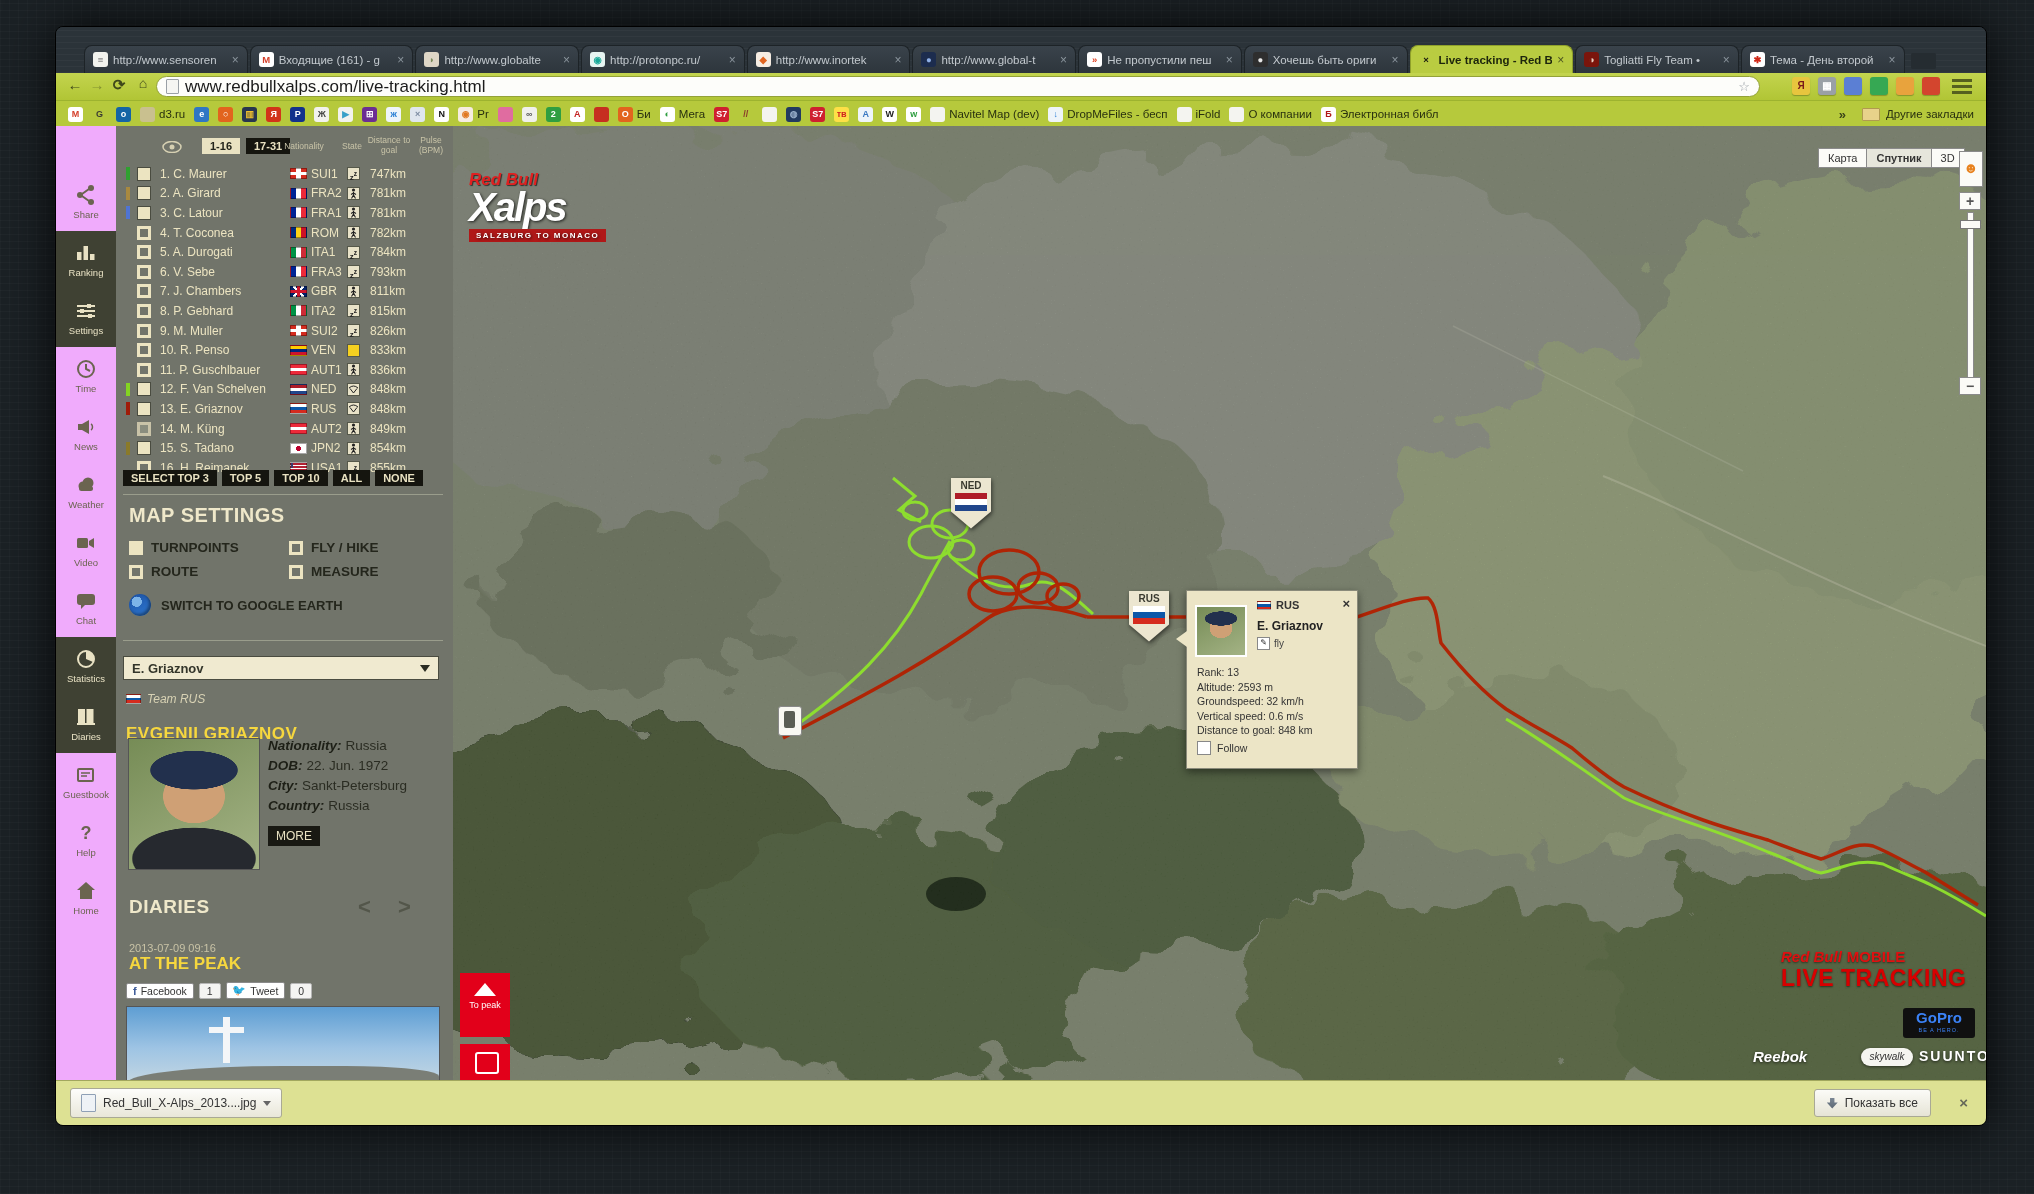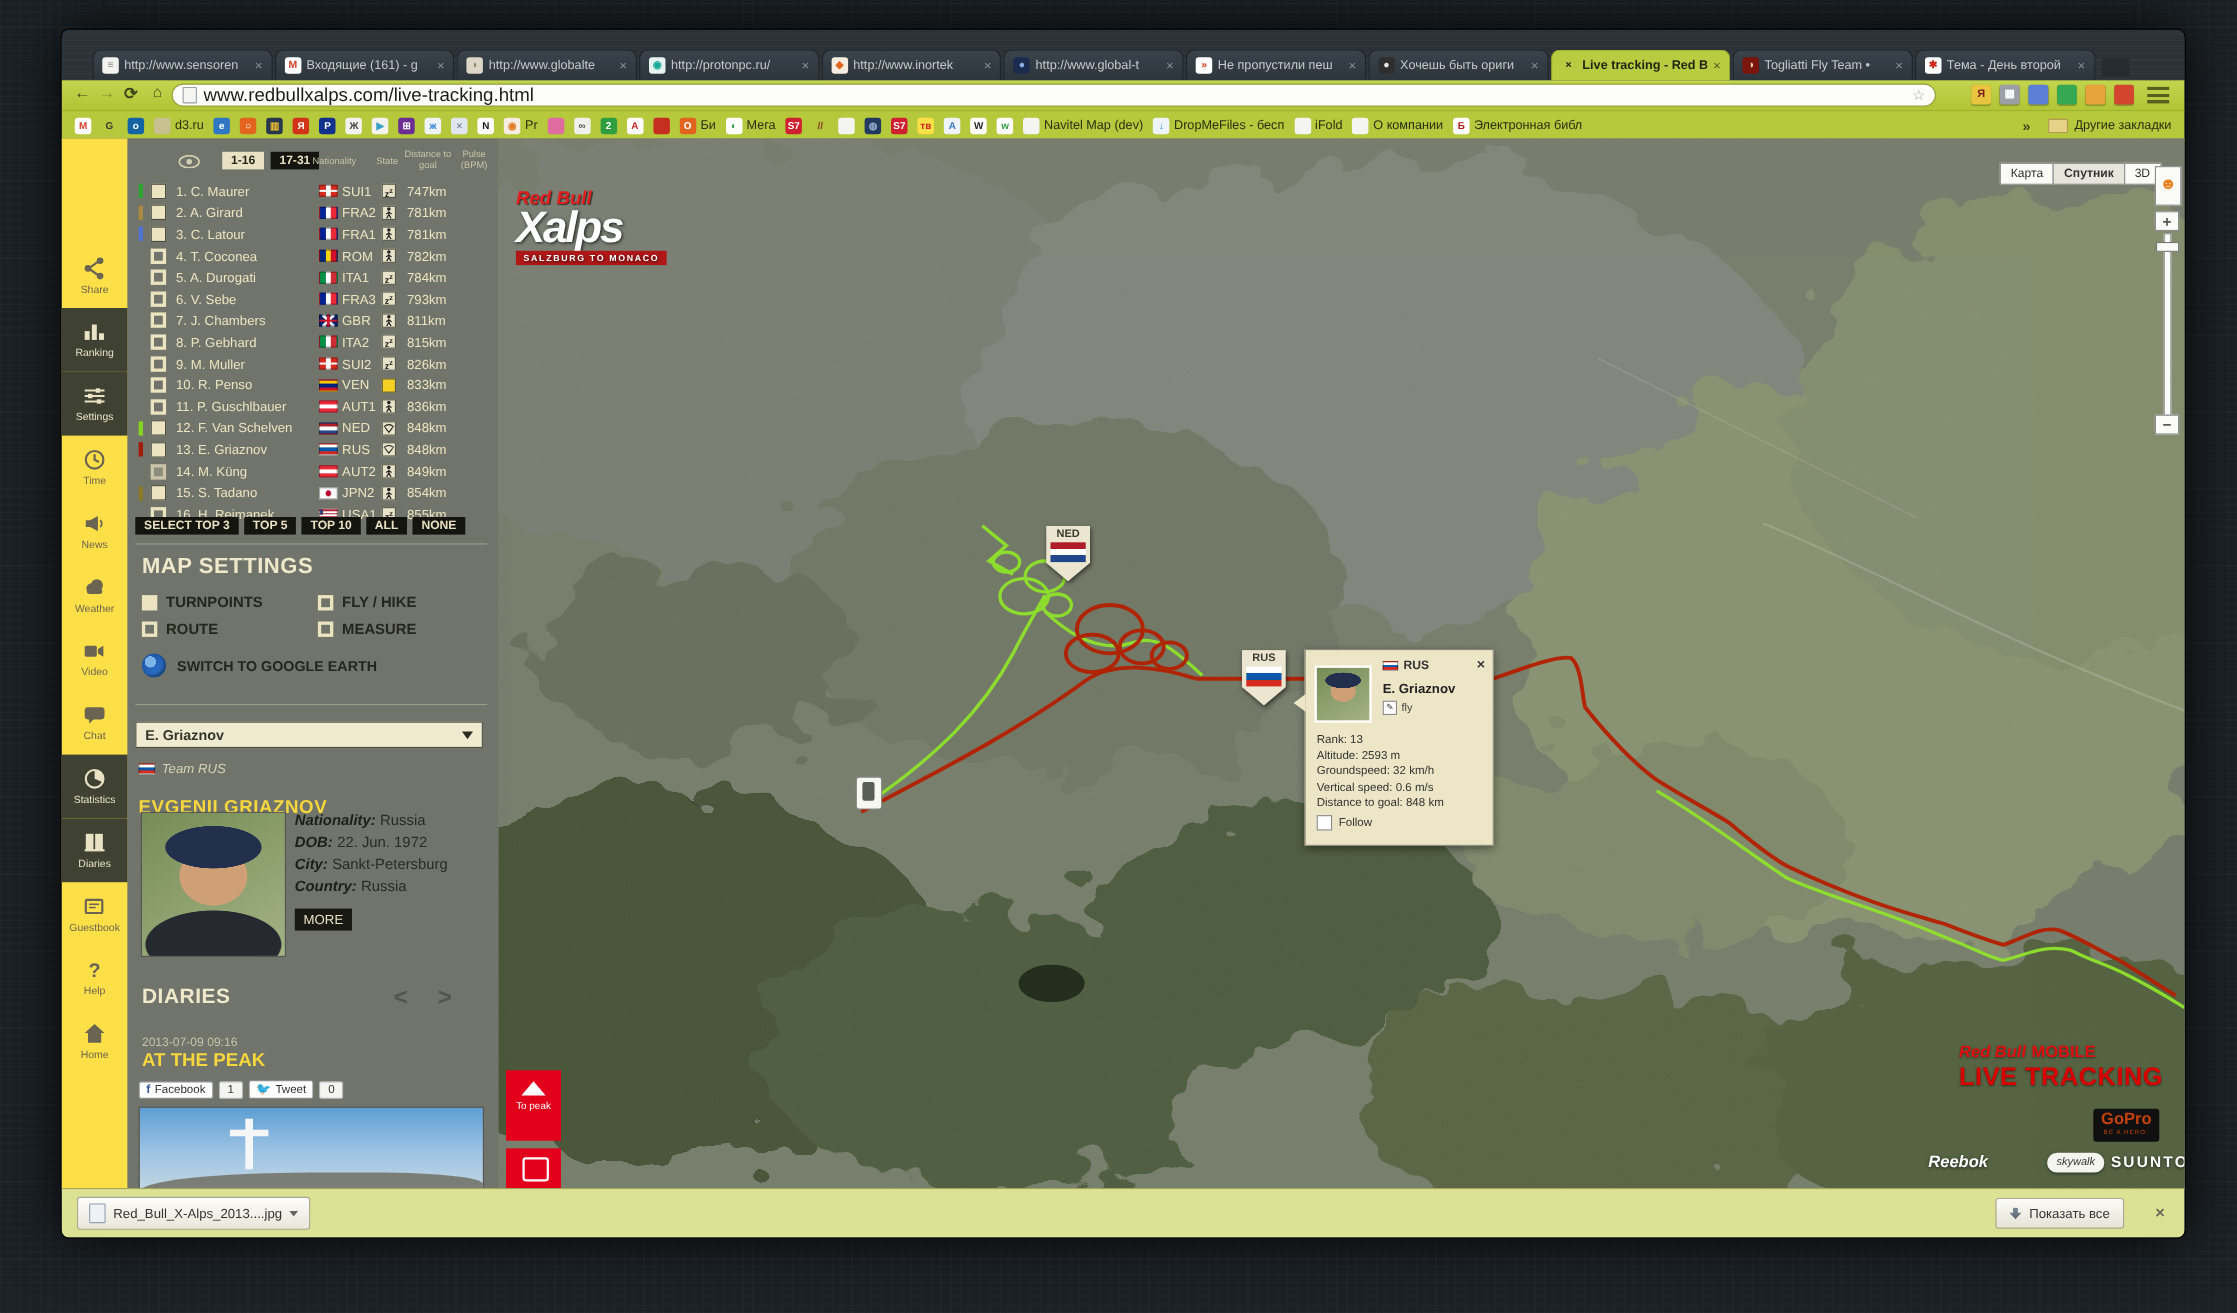--- a/index.html
+++ b/index.html
@@ -39,21 +39,21 @@
  display:flex;align-items:center;padding:0 0 0 12px;gap:9px;overflow:hidden;}
 .bmk{display:flex;align-items:center;gap:4px;flex:none;}
 .bicon{width:15px;height:15px;border-radius:3px;text-align:center;font-size:9px;line-height:15px;font-weight:bold;}
 .blabel{font-size:11.5px;color:#28300f;}
 #bmore{margin-left:auto;display:flex;align-items:center;gap:6px;padding-right:12px;flex:none;}
 #chev{font-size:13px;color:#3a431a;font-weight:bold;margin-right:10px;}
 .folder{width:16px;height:11px;background:#e8d28a;border:1px solid #b09a50;border-radius:1px;}
 
 #content{position:absolute;top:99px;left:0;right:0;height:955px;background:#70735f;}
 
-#rail{position:absolute;left:0;top:0;width:60px;height:955px;background:#fde047;padding-top:96px;box-sizing:border-box;}
+#rail{position:absolute;left:0;top:0;width:60px;height:955px;background:#f0abfc;padding-top:47px;box-sizing:border-box;}
 .ritem{height:58px;display:flex;flex-direction:column;align-items:center;justify-content:center;gap:3px;color:#6b6450;}
 .ritem.active{background:#3f4133;color:#e9e2c4;}
 .ritem svg{width:22px;height:22px;}
 .rlabel{font-size:9.5px;}
 
 #sidebar{position:absolute;left:60px;top:0;width:337px;height:955px;background:#71746a;overflow:hidden;}
 .chip-cream{background:#e9e2c2;color:#23251c;font-weight:bold;font-size:11px;padding:2px 8px;}
 .chip-dark{background:#15150f;color:#e9e2c2;font-weight:bold;font-size:11px;padding:2px 8px;}
 .hdr{position:absolute;font-size:8.5px;color:#c9c4a8;text-align:center;line-height:1.15;}
 #rank-rows{position:absolute;left:0;top:38px;right:0;}
@@ -156,21 +156,21 @@
 #fbox{width:12px;height:12px;background:#fff;border:1px solid #888;}
 #peak1{position:absolute;left:7px;top:847px;width:50px;height:64px;background:#e2001a;color:#fff;text-align:center;}
 #peak1 .up{width:0;height:0;border-left:11px solid transparent;border-right:11px solid transparent;border-bottom:13px solid #fff;margin:10px auto 4px;}
 #peak1 .plabel{font-size:9px;}
 #peak2{position:absolute;left:7px;top:918px;width:50px;height:37px;background:#e2001a;}
 #peak2 .cam{position:absolute;left:15px;top:8px;width:20px;height:18px;border:2px solid #fff;border-radius:3px;}
 #rbmobile{position:absolute;left:1328px;top:822px;text-align:left;}
 #rbm1{font-size:15px;font-weight:bold;color:#e01010;text-shadow:0 1px 2px rgba(0,0,0,.5);}
 #rbm1 i{font-style:italic;margin-right:5px;}
 #rbm2{font-size:23px;font-weight:bold;color:#d80000;letter-spacing:.5px;text-shadow:0 1px 2px rgba(0,0,0,.5);}
-#gopro{position:absolute;left:1450px;top:882px;width:60px;height:30px;background:#101010;border-radius:3px;text-align:center;color:#c2410c;}
+#gopro{position:absolute;left:1450px;top:882px;width:72px;height:30px;background:#101010;border-radius:3px;text-align:center;color:#3b82f6;}
 #gopro .g1{font-size:15px;font-weight:bold;line-height:20px;}
 #gopro .g2{font-size:5.5px;letter-spacing:1px;line-height:4px;}
 .sponsor{position:absolute;top:922px;color:#ffffff;text-shadow:0 1px 3px rgba(0,0,0,.7);font-weight:bold;}
 #skywalk{position:absolute;left:1408px;top:922px;width:52px;height:18px;background:#f5f5f0;border-radius:9px;text-align:center;font-size:10px;font-style:italic;color:#333;line-height:18px;box-shadow:0 1px 3px rgba(0,0,0,.5);}
 
 #dlbar{position:absolute;bottom:0;left:0;right:0;height:44px;background:#dde193;border-top:1px solid #a2a75e;}
 #filechip{position:absolute;left:14px;top:7px;height:30px;background:linear-gradient(#fdfdfb,#e9e7d9);
  border:1px solid #a9a995;border-radius:3px;display:flex;align-items:center;gap:7px;padding:0 10px;box-sizing:border-box;}
 #fileicon{width:13px;height:16px;background:#eef2f6;border:1px solid #8fa0b5;border-radius:1px;}
 #filename{font-size:12px;color:#333;}

